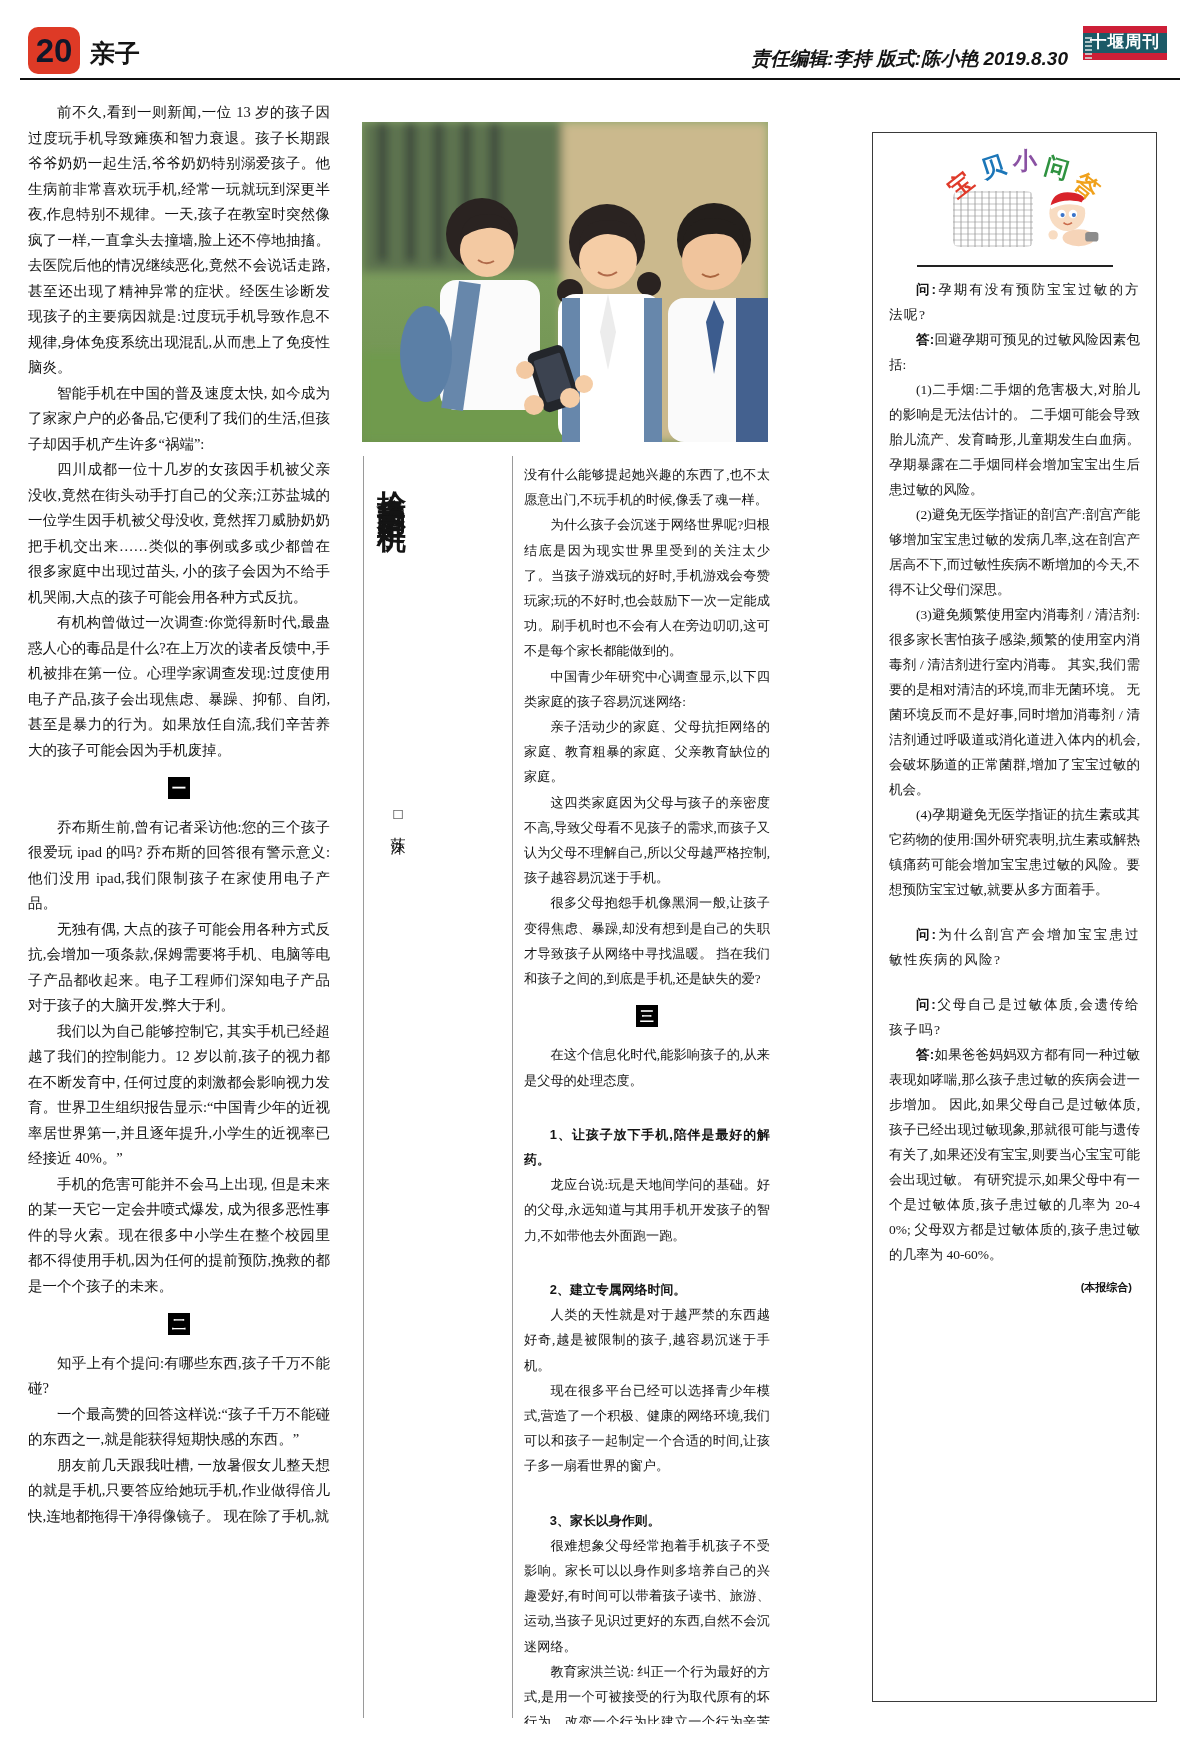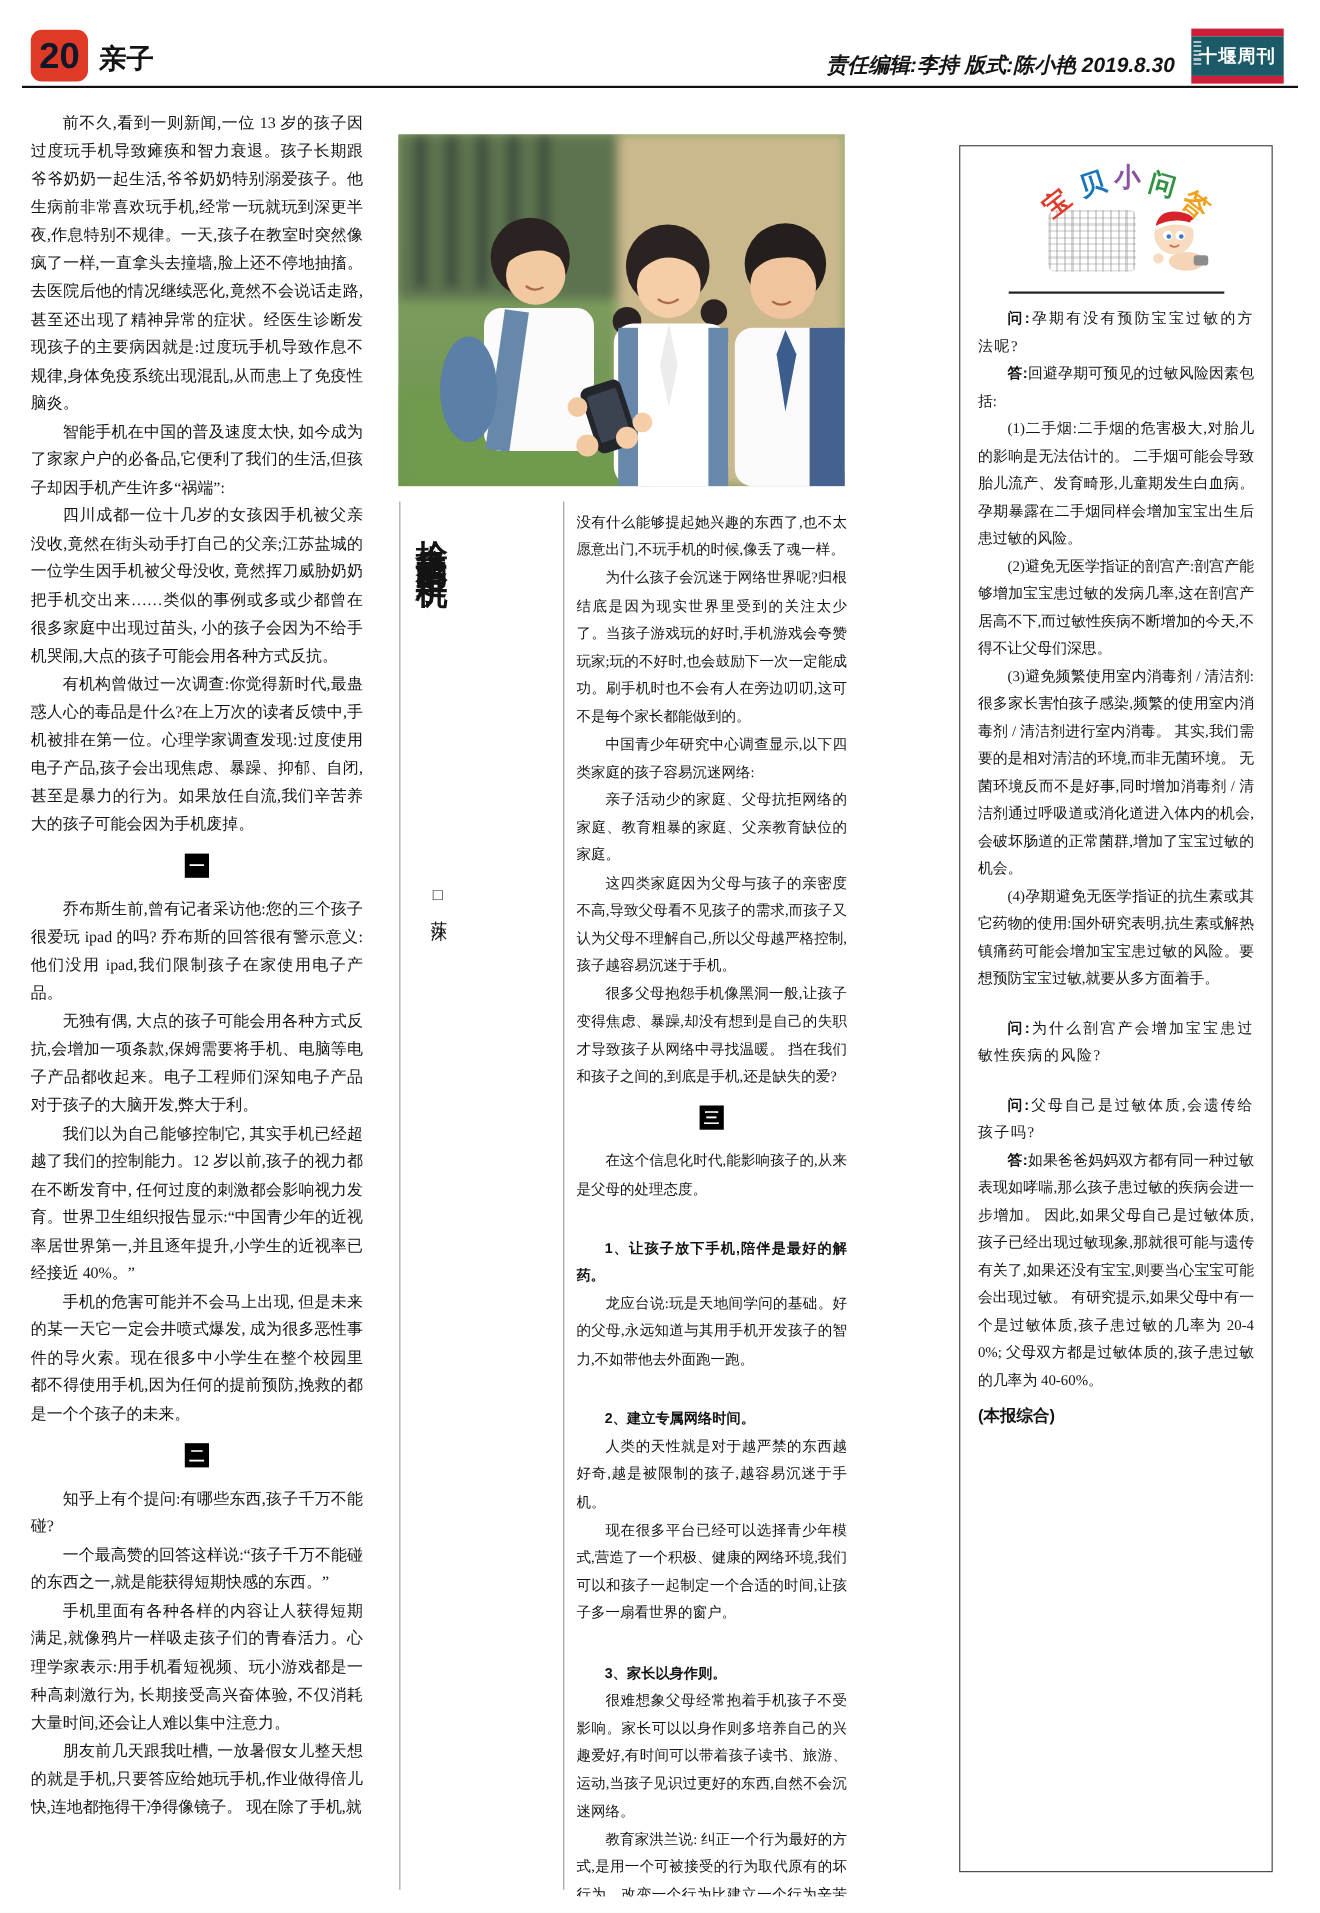--- a/index.html
+++ b/index.html
@@ -9,21 +9,21 @@
   
   .pagenum{position:absolute;left:28px;top:27px;width:52px;height:47px;background:#de3a26;
            color:#0f172a;font-size:33px;font-weight:bold;text-align:center;line-height:47px;
            border-radius:10px;font-family:"Liberation Sans","DejaVu Sans",sans-serif;}
   .section-label{position:absolute;left:90px;top:37px;font-size:25px;font-weight:bold;
            font-family:"Liberation Sans","DejaVu Sans",sans-serif;}
   .editor-line{position:absolute;right:132px;top:46px;font-size:19px;font-weight:bold;
            font-style:italic;font-family:"Liberation Sans","DejaVu Sans",sans-serif;}
   .masthead{position:absolute;left:1083px;top:26px;width:84px;height:44px;}
   .mast-bar{height:7px;background:#cd1f37;}
-  .mast-mid{height:36px;background:#1c5a67;display:flex;align-items:center;justify-content:center;position:relative;}
+  .mast-mid{height:20px;background:#1c5a67;display:flex;align-items:flex-end;justify-content:center;position:relative;}
   .mast-title{color:#fff;font-weight:bold;font-size:16.5px;letter-spacing:1px;}
   .mast-side{position:absolute;left:2px;top:4px;width:7px;height:22px;opacity:.8;
      background:repeating-linear-gradient(0deg,#cfdedf 0 2px,transparent 2px 4px);}
   .header-rule{position:absolute;left:20px;width:1160px;top:78px;height:2px;background:#101010;}
 
   
   .textcol{position:absolute;text-align:justify;word-break:break-all;overflow:hidden;}
   .col1{left:28px;top:100px;width:302px;height:1618px;font-size:14.5px;line-height:25.5px;}
   .col2{left:524px;top:462px;width:246px;height:1262px;font-size:13.2px;line-height:25.2px;}
   .para{margin:0;text-indent:2em;}
@@ -57,22 +57,22 @@
   .word-cloud{position:absolute;left:64px;top:48px;width:80px;height:56px;border-radius:6px;opacity:.75;
       background:repeating-linear-gradient(90deg,rgba(110,110,110,.4) 0 2px,transparent 2px 7px),
                  repeating-linear-gradient(0deg,rgba(140,140,140,.35) 0 2px,transparent 2px 6px);}
   .baby{position:absolute;left:150px;top:40px;}
   .logo-rule{width:196px;height:2px;background:#222;margin:6px auto 10px;}
   .qa-text{font-size:13.5px;line-height:25px;text-align:justify;word-break:break-all;}
   .qa-text .para{margin:0;text-indent:2em;}
   .para.q{letter-spacing:1.5px;margin-top:20px;}
   .qa-text > .para.q:first-child{margin-top:4px;}
   .para.q b,.para.a b{font-family:"Liberation Sans","DejaVu Sans",sans-serif;}
-  .byline{font-weight:bold;margin-top:8px;padding-right:8px;
-      font-family:"Liberation Sans","DejaVu Sans",sans-serif;font-size:15px;}
+  .byline{text-align:right;font-weight:bold;margin-top:8px;padding-right:8px;
+      font-family:"Liberation Sans","DejaVu Sans",sans-serif;font-size:11px;}
 </style>
 </head>
 <body>
 
 <div class="page">
 
   <div class="pagenum">20</div>
   <div class="section-label">亲子</div>
   <div class="editor-line">责任编辑:李持  版式:陈小艳  2019.8.30</div>
   <div class="masthead">
@@ -158,21 +158,20 @@
       <div class="para">四川成都一位十几岁的女孩因手机被父亲没收,竟然在街头动手打自己的父亲;江苏盐城的一位学生因手机被父母没收, 竟然挥刀威胁奶奶把手机交出来……类似的事例或多或少都曾在很多家庭中出现过苗头, 小的孩子会因为不给手机哭闹,大点的孩子可能会用各种方式反抗。</div>
       <div class="para">有机构曾做过一次调查:你觉得新时代,最蛊惑人心的毒品是什么?在上万次的读者反馈中,手机被排在第一位。心理学家调查发现:过度使用电子产品,孩子会出现焦虑、暴躁、抑郁、自闭,甚至是暴力的行为。如果放任自流,我们辛苦养大的孩子可能会因为手机废掉。</div>
       <div class="sec-marker"><span class="marker-box">一</span></div>
       <div class="para">乔布斯生前,曾有记者采访他:您的三个孩子很爱玩 ipad 的吗? 乔布斯的回答很有警示意义:他们没用 ipad,我们限制孩子在家使用电子产品。</div>
       <div class="para">无独有偶, 大点的孩子可能会用各种方式反抗,会增加一项条款,保姆需要将手机、电脑等电子产品都收起来。电子工程师们深知电子产品对于孩子的大脑开发,弊大于利。</div>
       <div class="para">我们以为自己能够控制它, 其实手机已经超越了我们的控制能力。12 岁以前,孩子的视力都在不断发育中, 任何过度的刺激都会影响视力发育。世界卫生组织报告显示:“中国青少年的近视率居世界第一,并且逐年提升,小学生的近视率已经接近 40%。”</div>
       <div class="para">手机的危害可能并不会马上出现, 但是未来的某一天它一定会井喷式爆发, 成为很多恶性事件的导火索。现在很多中小学生在整个校园里都不得使用手机,因为任何的提前预防,挽救的都是一个个孩子的未来。</div>
       <div class="sec-marker"><span class="marker-box">二</span></div>
       <div class="para">知乎上有个提问:有哪些东西,孩子千万不能碰?</div>
       <div class="para">一个最高赞的回答这样说:“孩子千万不能碰的东西之一,就是能获得短期快感的东西。”</div>
-      <div class="para">手机里面有各种各样的内容让人获得短期满足,就像鸦片一样吸走孩子们的青春活力。心理学家表示:用手机看短视频、玩小游戏都是一种高刺激行为, 长期接受高兴奋体验, 不仅消耗大量时间,还会让人难以集中注意力。</div>
       <div class="para">朋友前几天跟我吐槽, 一放暑假女儿整天想的就是手机,只要答应给她玩手机,作业做得倍儿快,连地都拖得干净得像镜子。 现在除了手机,就</div>
     </div>
   <div class="textcol col2">
       <div class="para pc">没有什么能够提起她兴趣的东西了,也不太愿意出门,不玩手机的时候,像丢了魂一样。</div>
       <div class="para">为什么孩子会沉迷于网络世界呢?归根结底是因为现实世界里受到的关注太少了。当孩子游戏玩的好时,手机游戏会夸赞玩家;玩的不好时,也会鼓励下一次一定能成功。刷手机时也不会有人在旁边叨叨,这可不是每个家长都能做到的。</div>
       <div class="para">中国青少年研究中心调查显示,以下四类家庭的孩子容易沉迷网络:</div>
       <div class="para">亲子活动少的家庭、父母抗拒网络的家庭、教育粗暴的家庭、父亲教育缺位的家庭。</div>
       <div class="para">这四类家庭因为父母与孩子的亲密度不高,导致父母看不见孩子的需求,而孩子又认为父母不理解自己,所以父母越严格控制,孩子越容易沉迷于手机。</div>
       <div class="para">很多父母抱怨手机像黑洞一般,让孩子变得焦虑、暴躁,却没有想到是自己的失职才导致孩子从网络中寻找温暖。 挡在我们和孩子之间的,到底是手机,还是缺失的爱?</div>
       <div class="sec-marker"><span class="marker-box">三</span></div>

